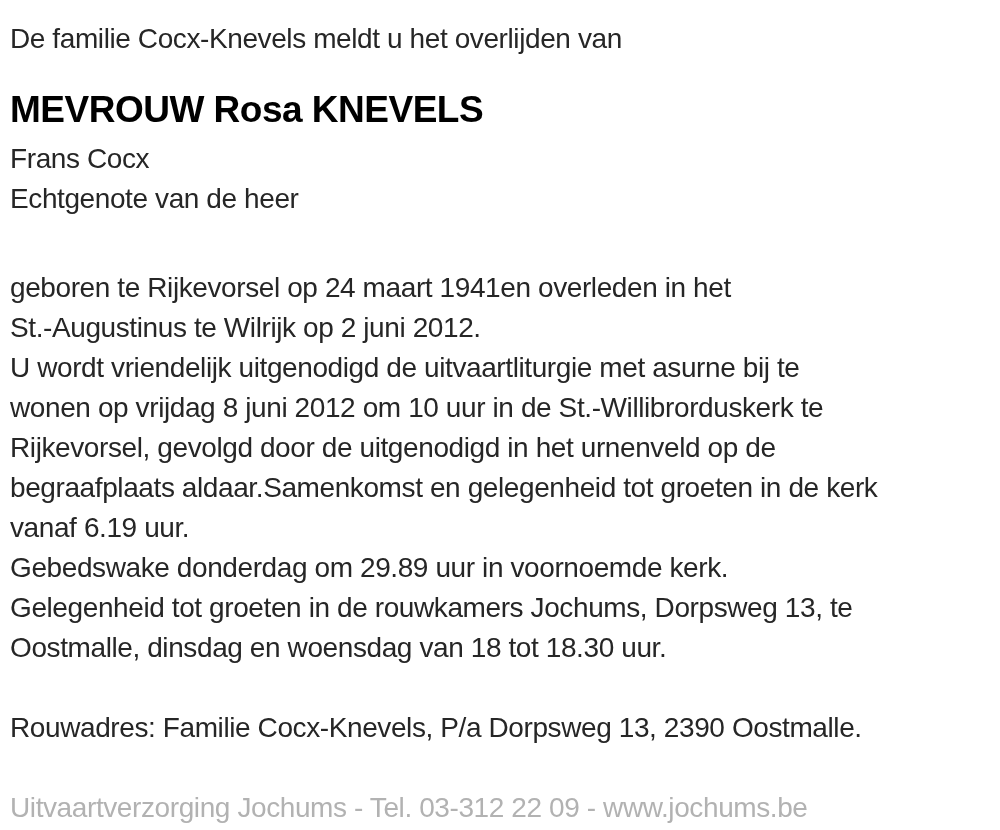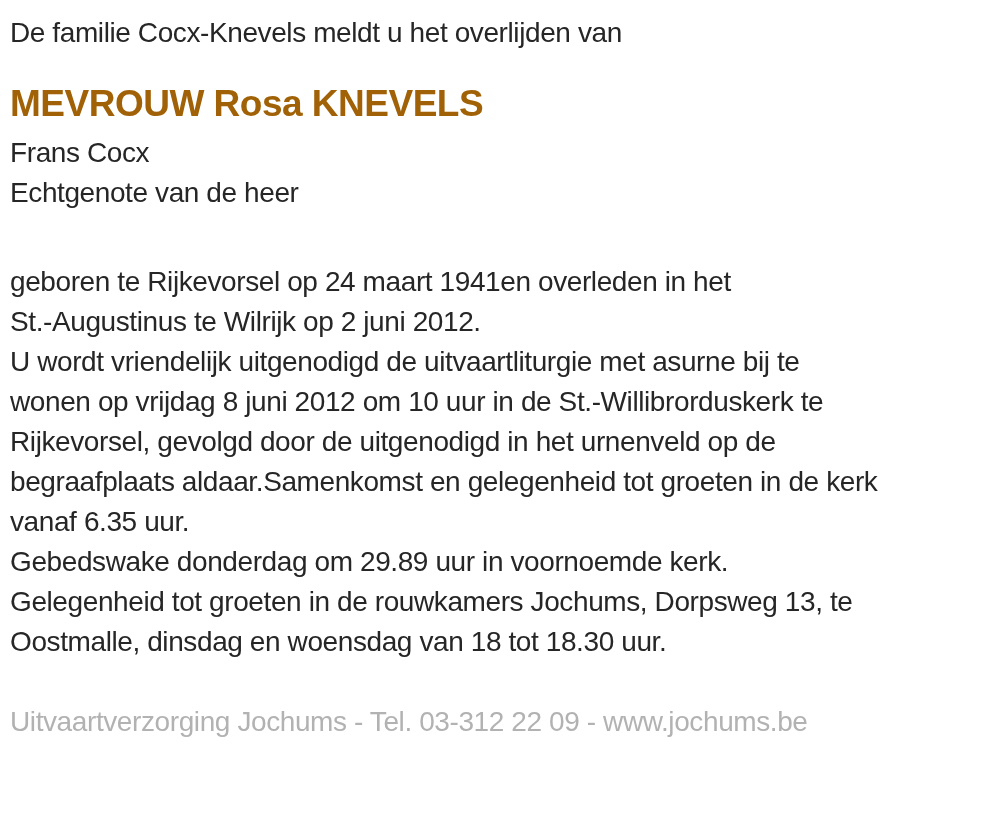--- a/index.html
+++ b/index.html
@@ -5,39 +5,39 @@
   html, body {
     margin: 0;
     padding: 0;
     background: #ffffff;
   }
   .page {
     position: relative;
     width: 908px;
     height: 830px;
     box-sizing: border-box;
-    padding: 13px 10px;
+    padding: 19px 10px;
     background: #ffffff;
     font-family: "Liberation Sans", sans-serif;
     color: #262626;
     font-size: 28px;
     line-height: 40px;
     letter-spacing: -0.4px;
     overflow: hidden;
   }
   .intro {
     margin: 0;
   }
   .name-heading {
     margin: 27px 0 5px 0;
     font-size: 37px;
     line-height: 48px;
     font-weight: bold;
     letter-spacing: -0.5px;
-    color: #a16207;
+    color: #000000;
   }
   .sub-line {
     margin: 0;
   }
   .body-block {
     margin-top: 49px;
   }
   .body-line {
     white-space: nowrap;
   }
@@ -64,22 +64,23 @@
 
   <p class="sub-line">Echtgenote van de heer</p>
 
   <div class="body-block">
     <div class="body-line">geboren te Rijkevorsel op 24 maart 1941en overleden in het</div>
     <div class="body-line">St.-Augustinus te Wilrijk op 2 juni 2012.</div>
     <div class="body-line">U wordt vriendelijk uitgenodigd de uitvaartliturgie met asurne bij te</div>
     <div class="body-line">wonen op vrijdag 8 juni 2012 om 10 uur in de St.-Willibrorduskerk te</div>
     <div class="body-line">Rijkevorsel, gevolgd door de uitgenodigd in het urnenveld op de</div>
     <div class="body-line">begraafplaats aldaar.Samenkomst en gelegenheid tot groeten in de kerk</div>
-    <div class="body-line">vanaf 6.35 uur.</div>
+    <div class="body-line">vanaf 6.19 uur.</div>
     <div class="body-line">Gebedswake donderdag om 29.89 uur in voornoemde kerk.</div>
     <div class="body-line">Gelegenheid tot groeten in de rouwkamers Jochums, Dorpsweg 13, te</div>
     <div class="body-line">Oostmalle, dinsdag en woensdag van 18 tot 18.30 uur.</div>
   </div>
 
+  <p class="mourning-address">Rouwadres: Familie Cocx-Knevels, P/a Dorpsweg 13, 2390 Oostmalle.</p>
 
   <p class="footer-line">Uitvaartverzorging Jochums - Tel. 03-312 22 09 - www.jochums.be</p>
 
 </div>
 
 </body></html>

